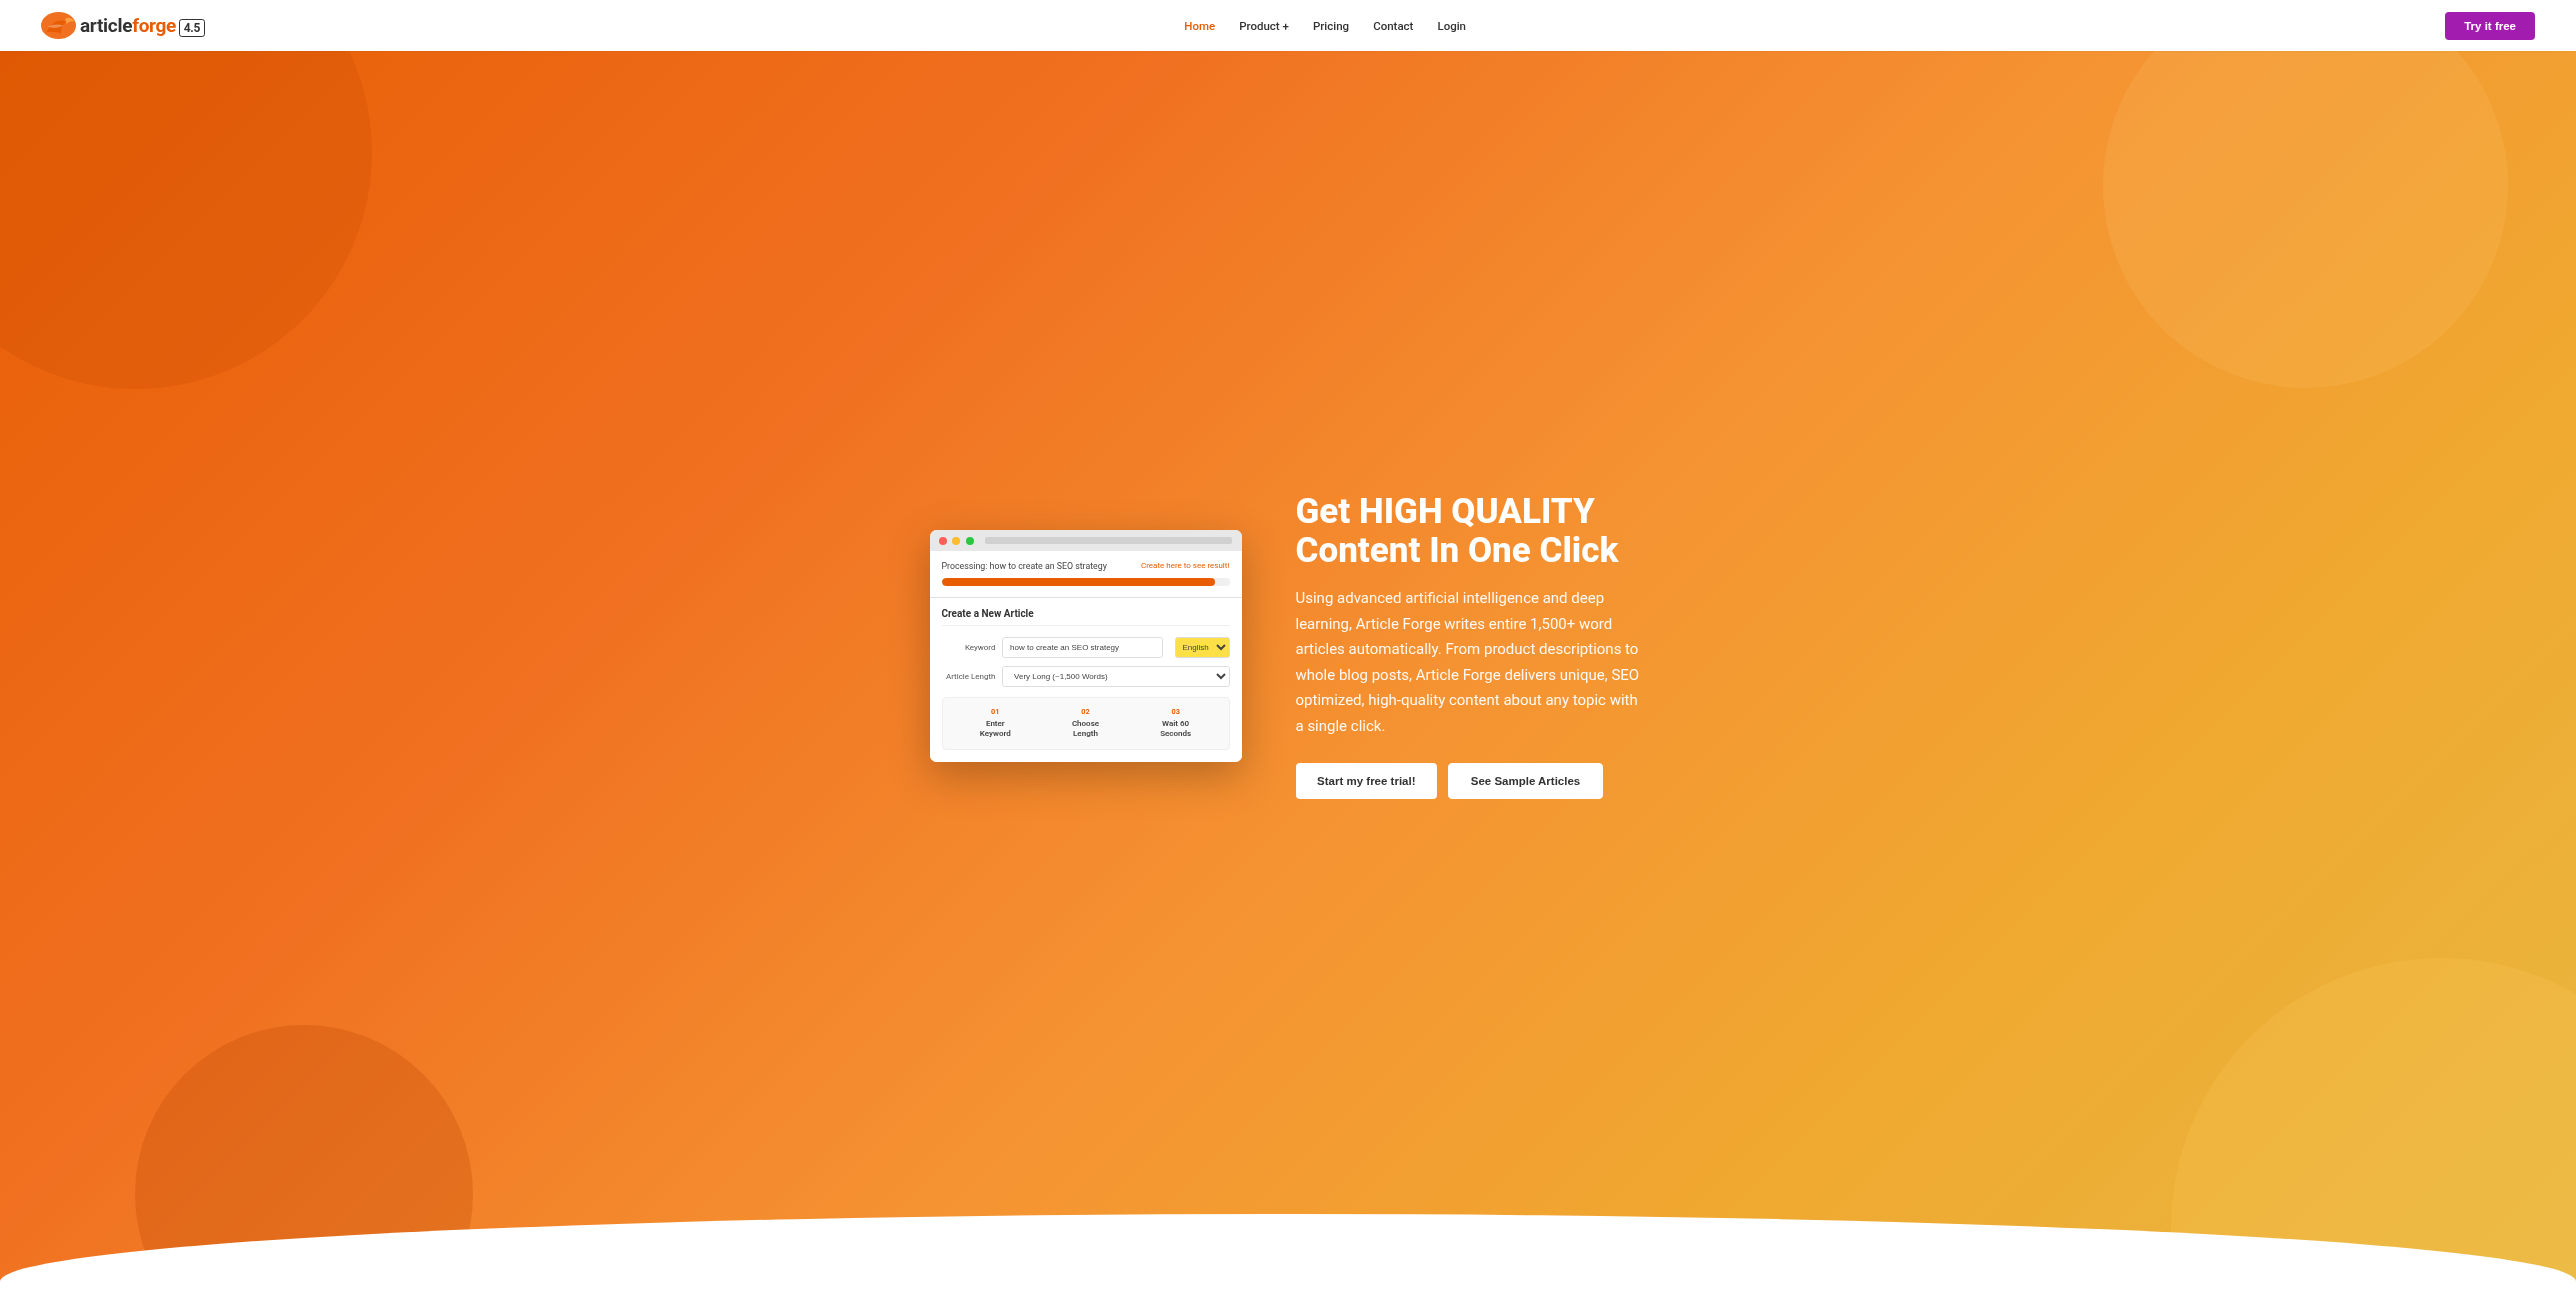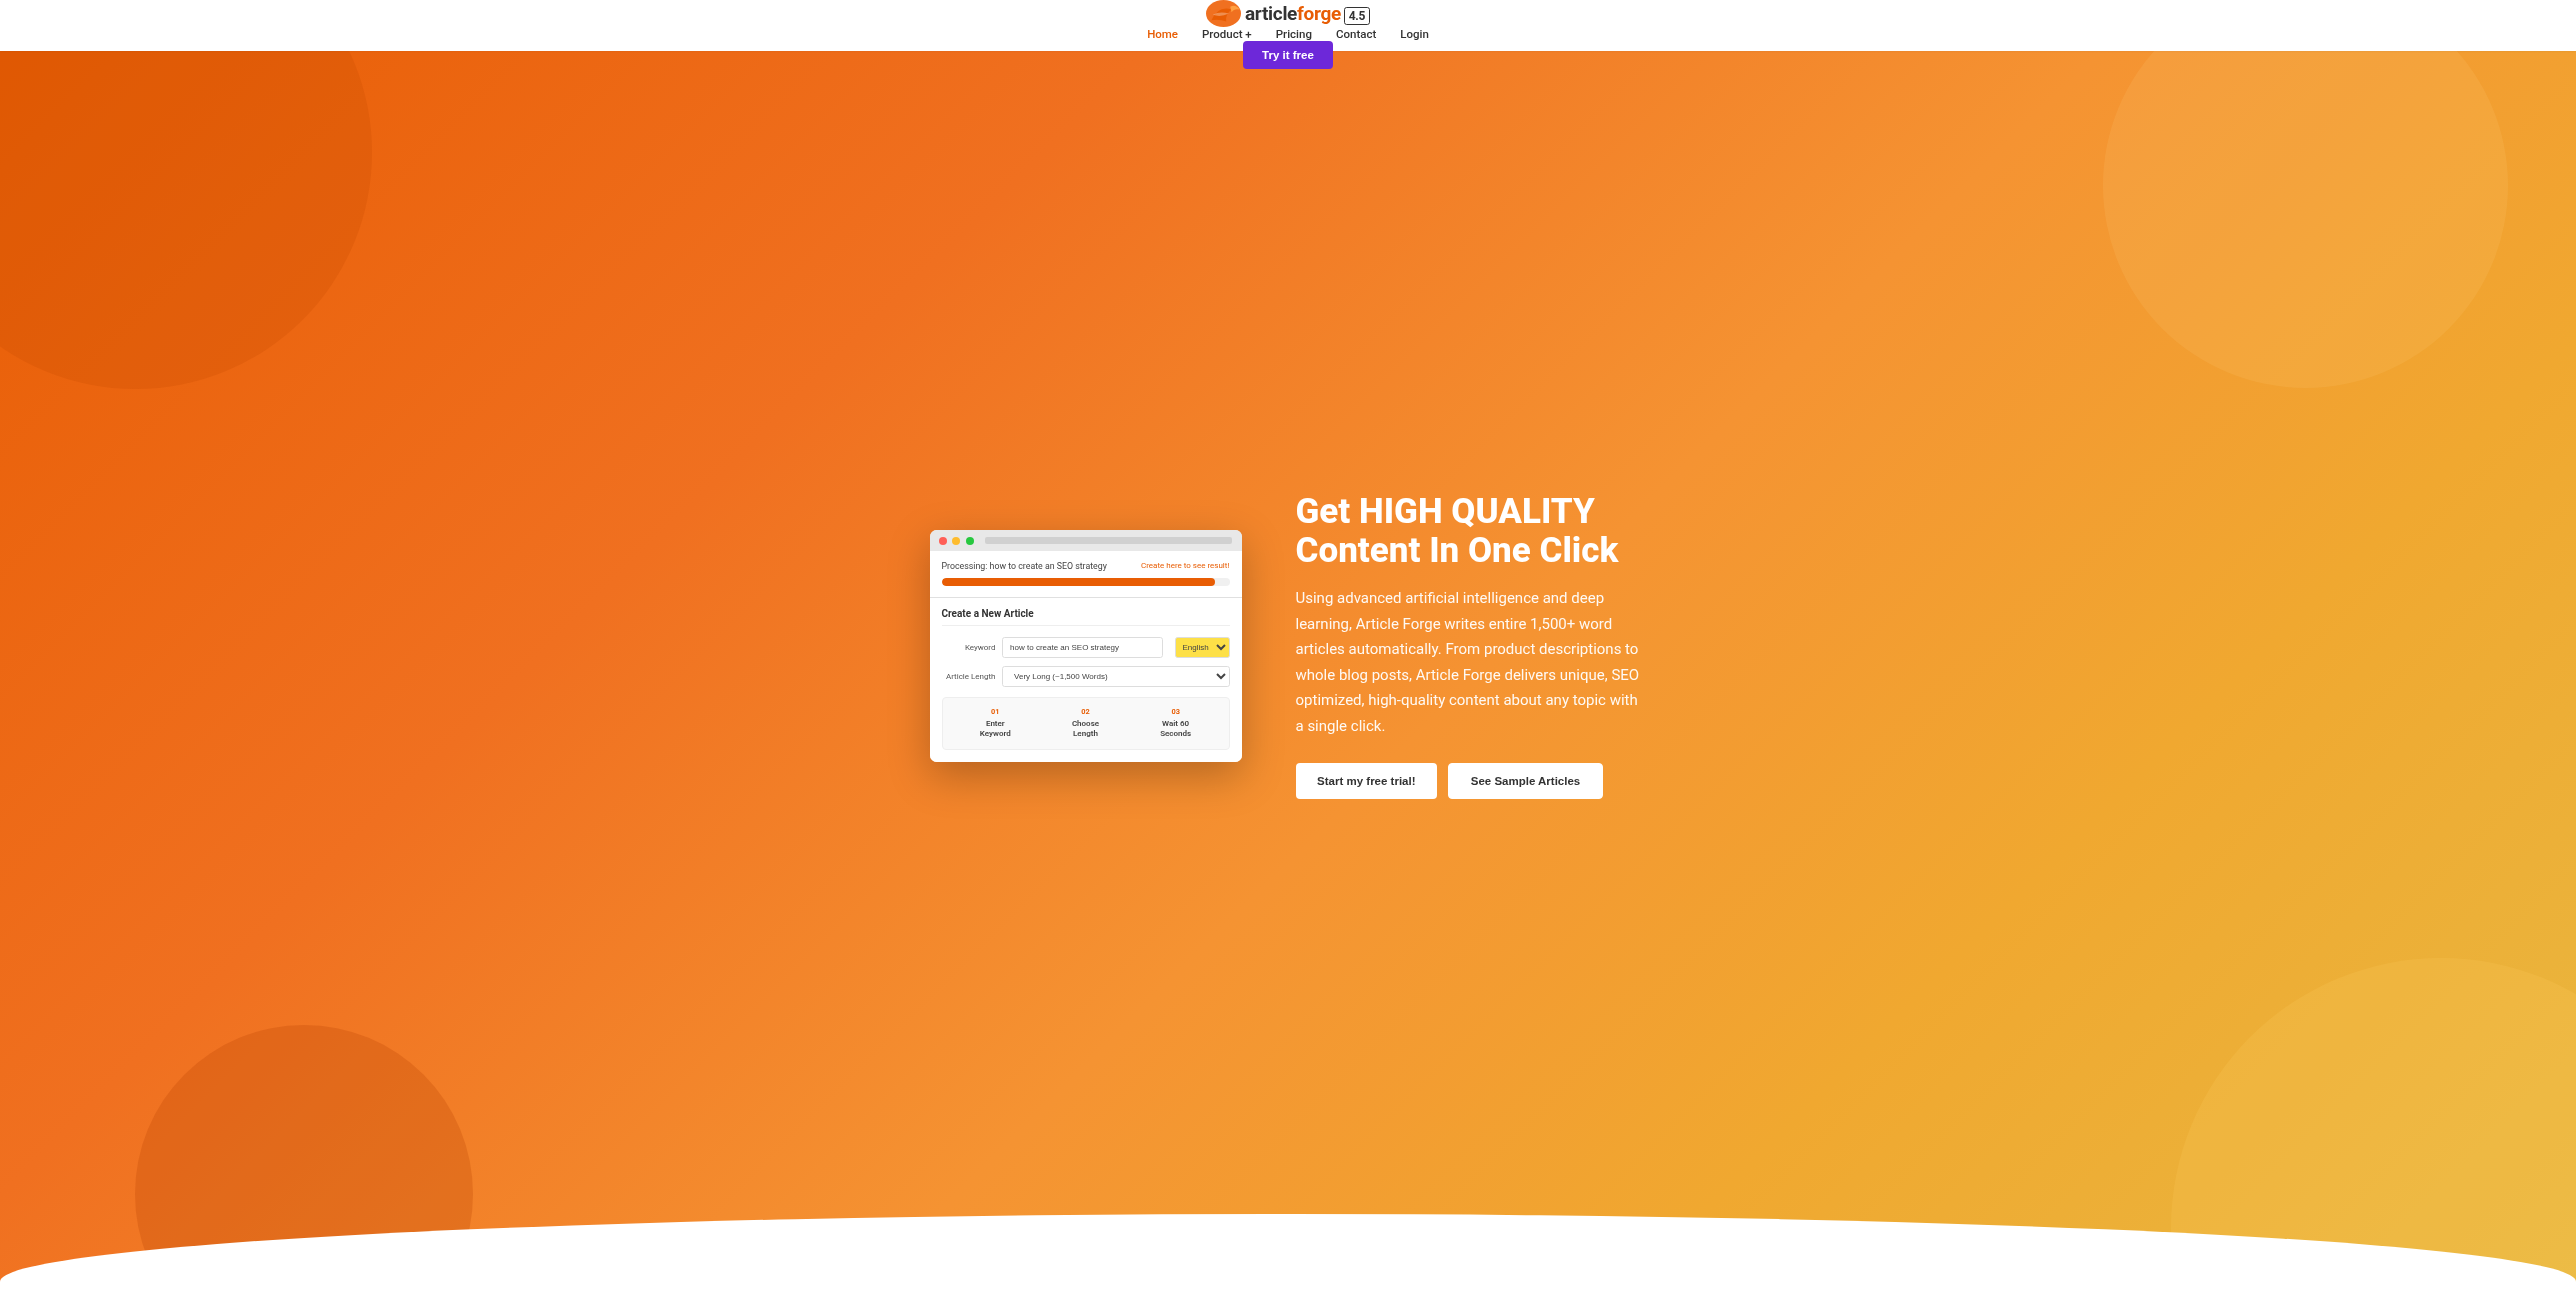--- a/index.html
+++ b/index.html
@@ -10,21 +10,20 @@
       position: fixed;
       top: 0; left: 0; right: 0;
       height: 51px;
       background: #fff;
       display: flex;
       align-items: center;
       justify-content: space-between;
       padding: 0 41px;
       z-index: 100;
       box-shadow: 0 0.7px 2.7px rgba(0,0,0,0.08);
-      flex-direction: column;
     }
     .navbar-logo {
       display: flex;
       align-items: center;
       gap: 4px;
     }
     .logo-bird {
       width: 35px;
       height: 27px;
     }
@@ -53,21 +52,21 @@
     }
     .navbar-nav a {
       text-decoration: none;
       font-size: 11.5px;
       color: #333;
       font-weight: 500;
     }
     .navbar-nav a.active { color: #e85d04; }
     .navbar-nav .product-link { display: flex; align-items: center; gap: 2px; }
     .btn-try {
-      background: #6d28d9;
+      background: #a21caf;
       color: #fff;
       border: none;
       border-radius: 4px;
       padding: 8px 19px;
       font-size: 11.5px;
       font-weight: 600;
       cursor: pointer;
       white-space: nowrap;
     }
 

